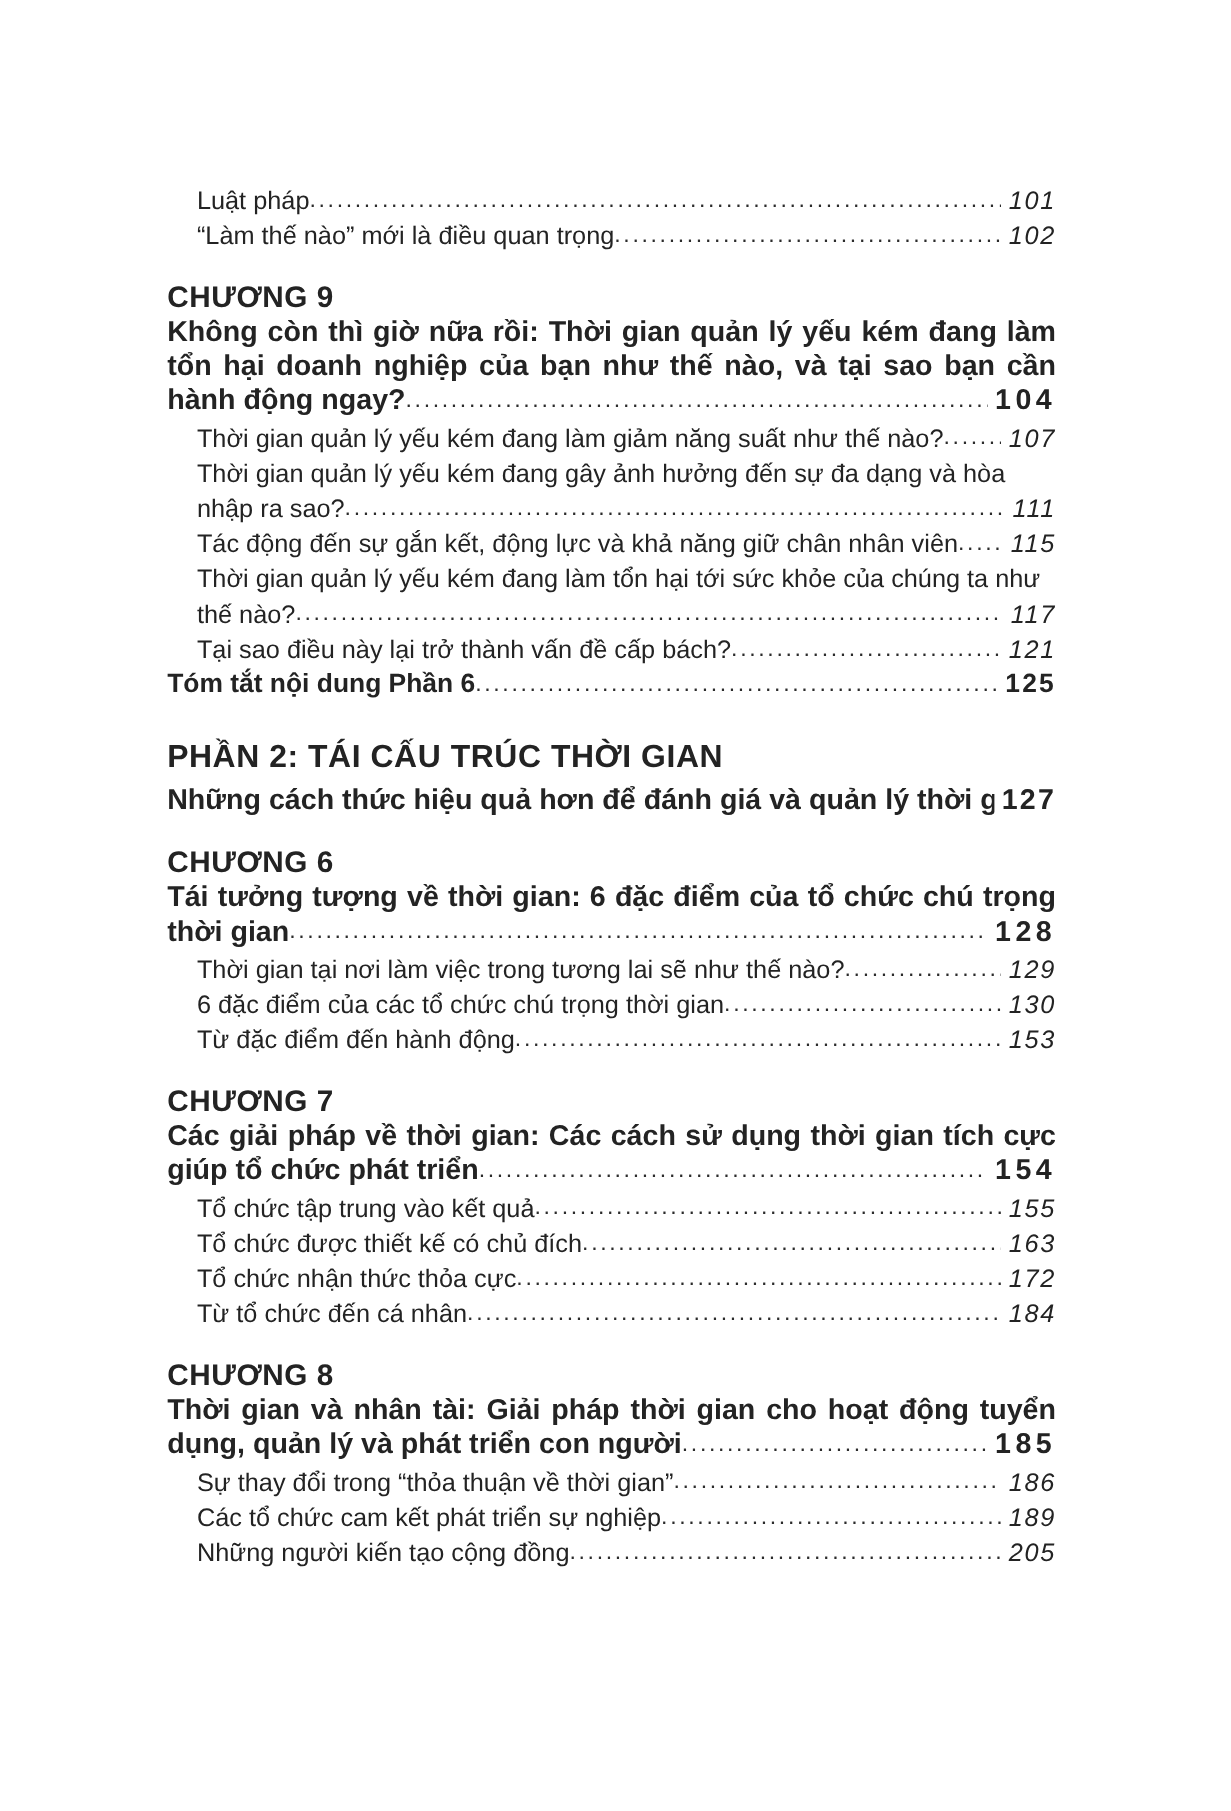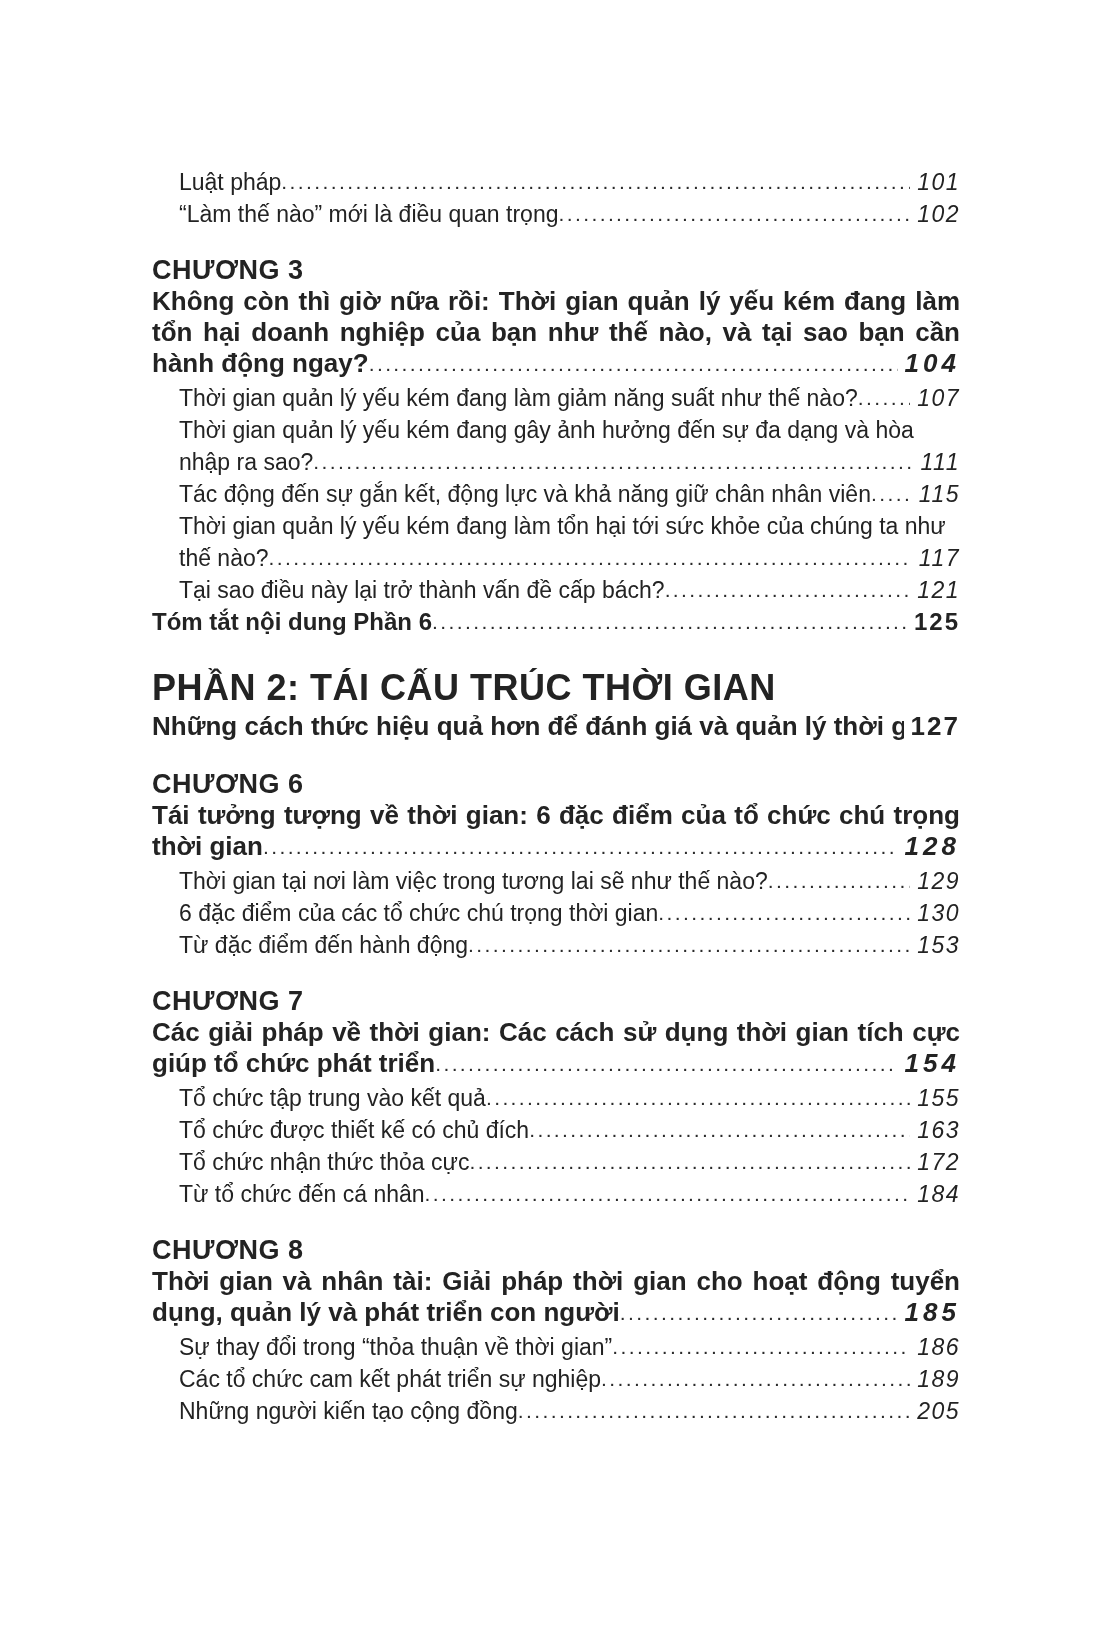--- a/index.html
+++ b/index.html
@@ -57,50 +57,50 @@
     font-weight: 700;
     letter-spacing: 0.5px;
   }
   .chapter-title {
     font-size: 26px;
     line-height: 31px;
     font-weight: 700;
     text-align: justify;
     margin-bottom: 3px;
   }
-  .chapter-title .pg { letter-spacing: 4px; font-style: italic; }
+  .chapter-title .pg { letter-spacing: 4px; }
   .summary {
     font-size: 24px;
     line-height: 32px;
     font-weight: 700;
   }
   .summary .pg { letter-spacing: 2px; }
   .part-title {
     margin-top: 30px;
-    font-size: 36px;
+    font-size: 29px;
     line-height: 40px;
     font-weight: 700;
     letter-spacing: 0.5px;
   }
   .part-subtitle {
     font-size: 26px;
     line-height: 36px;
     font-weight: 700;
     margin-bottom: 2px;
   }
   .part-subtitle .pg { letter-spacing: 2px; }
 </style>
 </head>
 <body>
 
 <div class="page">
   <main>
       <div class="entry sub"><span class="txt lead">Luật pháp</span><span class="pg">101</span></div>
       <div class="entry sub"><span class="txt lead">“Làm thế nào” mới là điều quan trọng</span><span class="pg">102</span></div>
-      <div class="entry chapter-label"><span class="txt">CHƯƠNG 3</span></div>
+      <div class="entry chapter-label"><span class="txt">CHƯƠNG 9</span></div>
       <div class="entry chapter-title"><span class="txt lead">Không còn thì giờ nữa rồi: Thời gian quản lý yếu kém đang làm tổn hại doanh nghiệp của bạn như thế nào, và tại sao bạn cần hành động ngay? </span><span class="pg">104</span></div>
       <div class="entry sub"><span class="txt lead">Thời gian quản lý yếu kém đang làm giảm năng suất như thế nào?</span><span class="pg">107</span></div>
       <div class="entry sub"><span class="txt lead">Thời gian quản lý yếu kém đang gây ảnh hưởng đến sự đa dạng và hòa nhập ra sao?</span><span class="pg">111</span></div>
       <div class="entry sub"><span class="txt lead">Tác động đến sự gắn kết, động lực và khả năng giữ chân nhân viên</span><span class="pg">115</span></div>
       <div class="entry sub"><span class="txt lead">Thời gian quản lý yếu kém đang làm tổn hại tới sức khỏe của chúng ta như thế nào?</span><span class="pg">117</span></div>
       <div class="entry sub"><span class="txt lead">Tại sao điều này lại trở thành vấn đề cấp bách?</span><span class="pg">121</span></div>
       <div class="entry summary"><span class="txt lead">Tóm tắt nội dung Phần 6</span><span class="pg">125</span></div>
       <div class="entry part-title"><span class="txt">PHẦN 2: TÁI CẤU TRÚC THỜI GIAN</span></div>
       <div class="entry part-subtitle"><span class="txt lead">Những cách thức hiệu quả hơn để đánh giá và quản lý thời gian</span><span class="pg">127</span></div>
       <div class="entry chapter-label"><span class="txt">CHƯƠNG 6</span></div>

